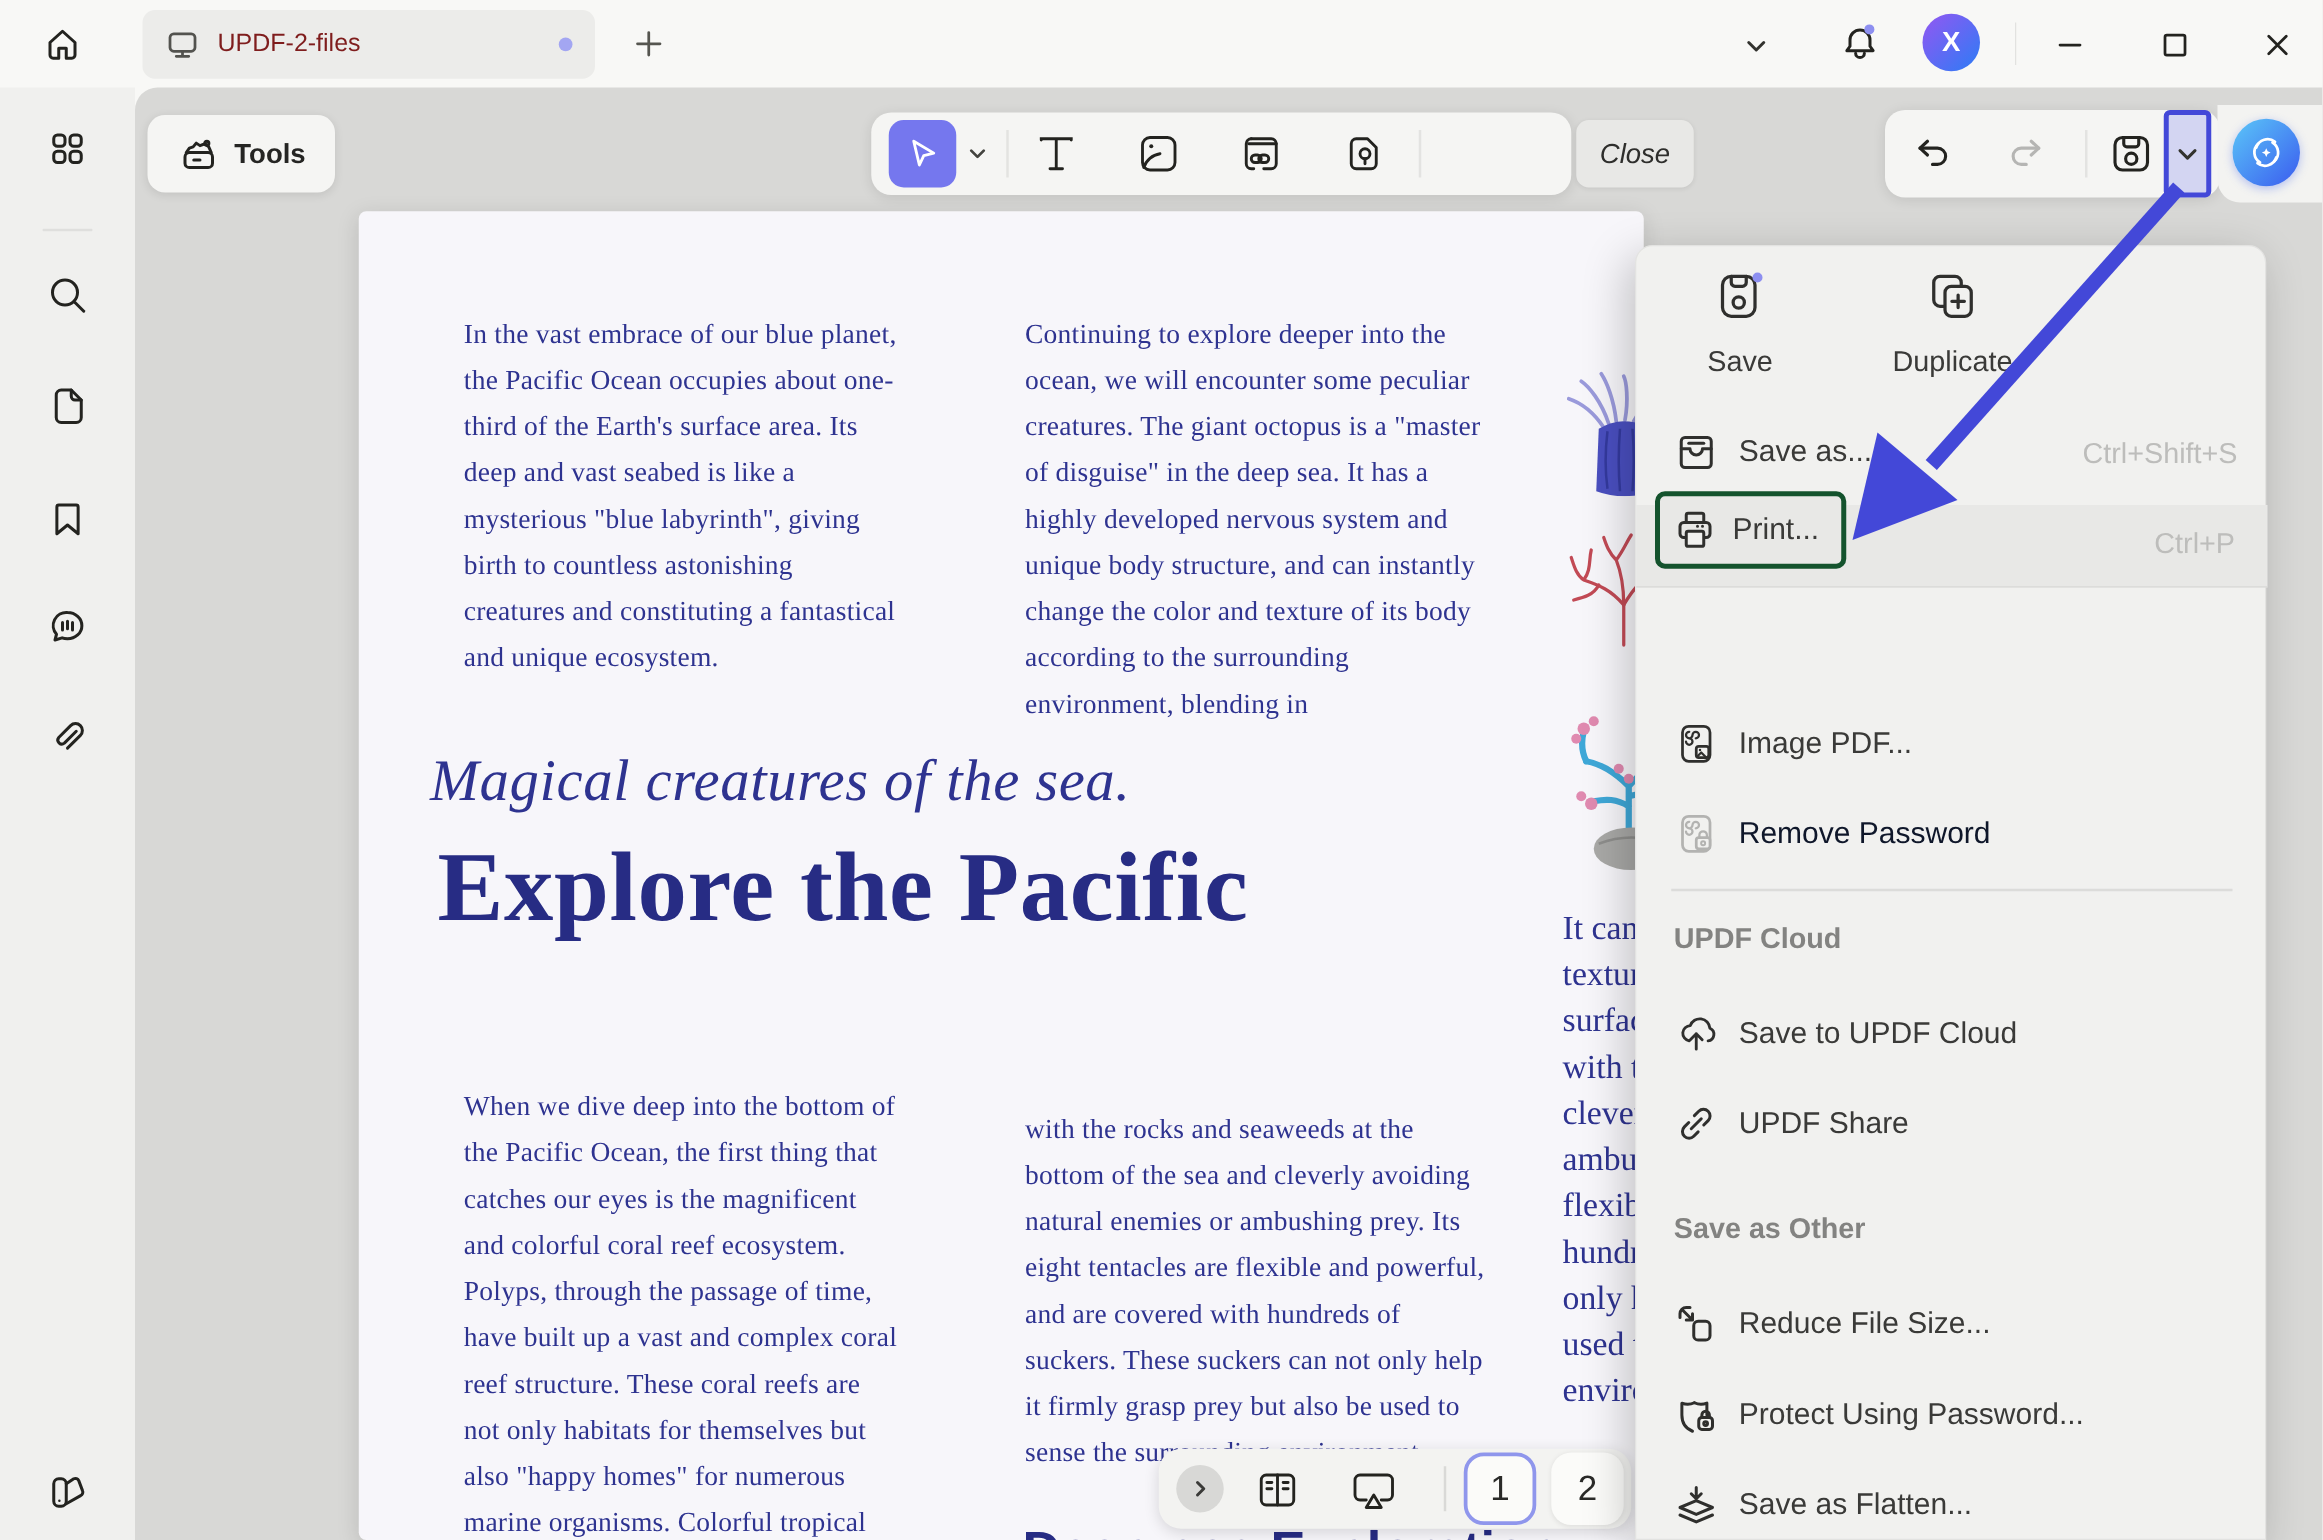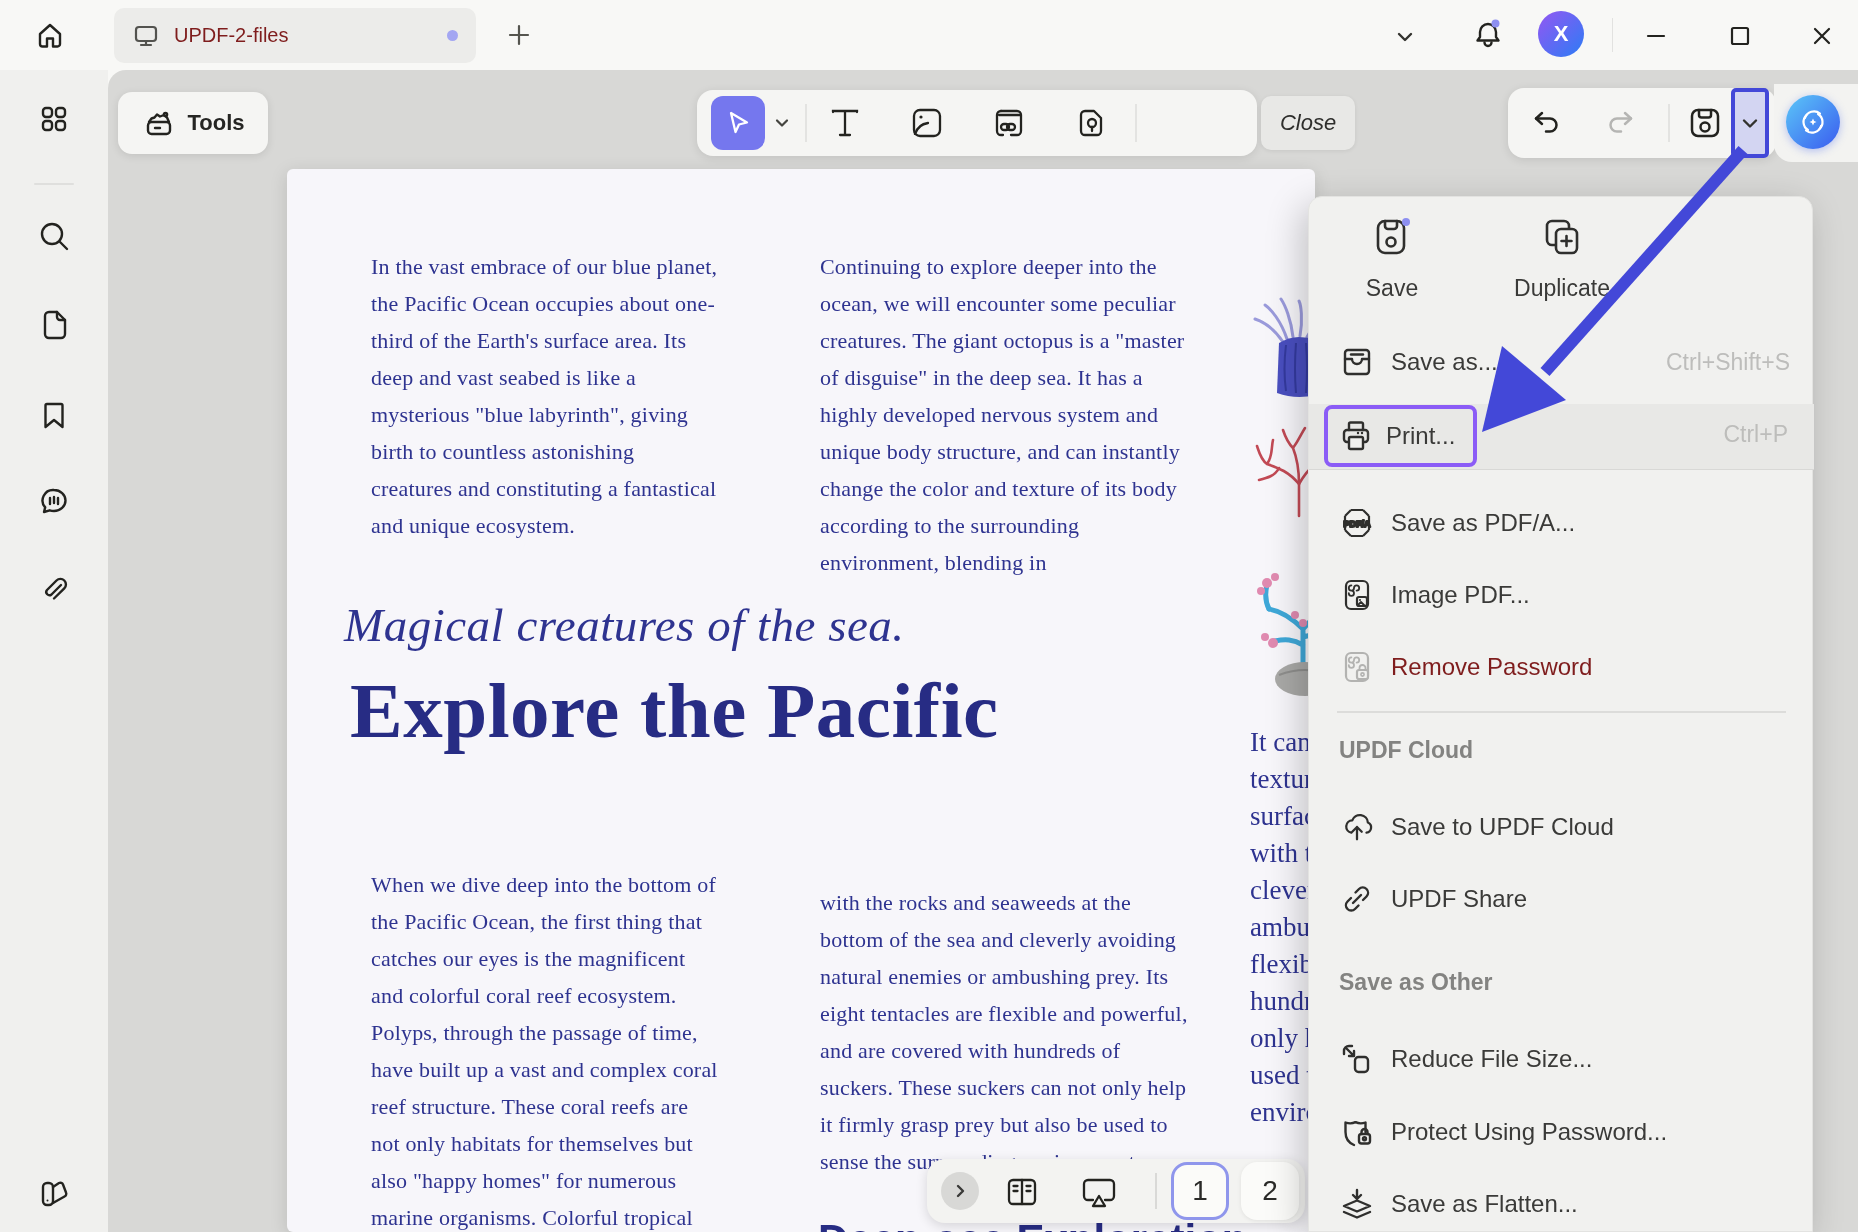--- a/index.html
+++ b/index.html
@@ -95,26 +95,26 @@
   #menu { position:absolute; left:1200px; top:126px; width:505px; height:1036px; background:#F1F1EF;
     border:1px solid #E3E3E1; border-radius:14px 14px 0 0;
     box-shadow:-6px 10px 36px rgba(0,0,0,.22); z-index:25; }
   .mtop { position:absolute; top:16px; width:150px; text-align:center; }
   .mtop .lbl { margin-top:10px; font-size:23px; color:#3A3A38; }
   .mtop svg { display:inline-block; }
   .mrow { position:absolute; left:0; width:505px; height:60px; display:flex; align-items:center; }
   .mrow .mic { width:36px; margin-left:30px; display:flex; justify-content:center; }
   .mrow .mlb { margin-left:16px; font-size:24px; color:#3A3A38; }
   .mrow .msc { margin-left:auto; margin-right:24px; font-size:23px; color:#BDBDBB; }
-  .mrow.disabled .mlb { color:#7f1d1d; }
+  .mrow.disabled .mlb { color:#0f172a; }
   .msep { position:absolute; left:28px; width:449px; height:2px; background:#DCDCDA; }
   .mhead { position:absolute; left:30px; font-size:23px; font-weight:bold; color:#838381; }
   #print-row-bg { position:absolute; left:0; top:207px; width:505px; height:66px; background:#E8E8E6;
     border-bottom:1px solid #D8D8D6; }
-  #print-box { position:absolute; left:15px; top:208px; width:153px; height:62px; border:4px solid #8b5cf6;
+  #print-box { position:absolute; left:15px; top:196px; width:153px; height:62px; border:4px solid #14532d;
     border-radius:8px; display:flex; align-items:center; background:#E8E8E6; }
   #print-box .mic { width:36px; margin-left:10px; display:flex; justify-content:center; }
   #print-box .mlb { margin-left:12px; font-size:24px; color:#3A3A38; }
   #print-sc { position:absolute; right:24px; top:224px; font-size:23px; color:#BDBDBB; }
   .pdfa-badge { font-size:9px; font-weight:bold; fill:#3A3A38; font-family:"Liberation Sans",sans-serif; }
 
   
   #arrow-svg { position:absolute; left:0; top:0; width:1858px; height:1232px; pointer-events:none; z-index:40; }
 </style>
 </head>
@@ -460,31 +460,20 @@
           <path d="M11 12 V6 a1.5 1.5 0 0 1 1.5-1.5 h11 A1.5 1.5 0 0 1 25 6 v6"></path>
           <rect x="6" y="12" width="24" height="12" rx="3"></rect>
           <rect x="11" y="19" width="14" height="12" rx="1.5" fill="#F1F1EF"></rect>
           <path d="M20 15 h.01 M24 15 h.01"></path>
         </svg>
           </span>
         <span class="mlb">Print...</span>
       </div>
       <div id="print-sc">Ctrl+P</div>
 
-      <div class="mrow" style="top:296px">
-        <span class="mic">
-            <svg class="ic" width="36" height="36" viewBox="0 0 36 36" fill="none" stroke="#2F2F2D" stroke-width="2.2" stroke-linejoin="round">
-          <path d="M10 5 h16 a4 4 0 0 1 4 4 v18 a4 4 0 0 1-4 4 H10 a4 4 0 0 1-4-4 V9 a4 4 0 0 1 4-4 Z M6 12 h24 M6 24 h24" stroke="none"></path>
-          <path d="M12 5 l-6 6 M5 22 l-0 0 M12 31 l-6-6 M24 5 l6 6 M24 31 l6-6"></path>
-          <path d="M12 5 h12 M30 11 v14 M24 31 H12 M6 25 V11"></path>
-          <text x="18" y="21.5" text-anchor="middle" class="pdfa-badge">PDF/A</text>
-        </svg>
-          </span>
-        <span class="mlb">Save as PDF/A...</span>
-      </div>
 
       <div class="mrow" style="top:368px">
         <span class="mic">
             <svg class="ic" width="36" height="36" viewBox="0 0 36 36" fill="none" stroke="#2F2F2D" stroke-width="2.2" stroke-linecap="round" stroke-linejoin="round">
           <rect x="7" y="4" width="22" height="28" rx="5"></rect>
           <path d="M15 11 a2.6 2.6 0 1 1-2.6-2.6 M15 11 a2.6 2.6 0 1 1 2.6 2.6 M12.4 13.6 a2.6 2.6 0 1 1-2.6 2.6" stroke-width="1.8"></path>
           <rect x="18" y="20" width="10" height="9" rx="2" fill="#F1F1EF"></rect>
           <circle cx="21" cy="23" r="1" fill="#2F2F2D" stroke="none"></circle>
               <path d="M19 28 l3-3 4 4" stroke-width="1.8"></path>
         </svg>

